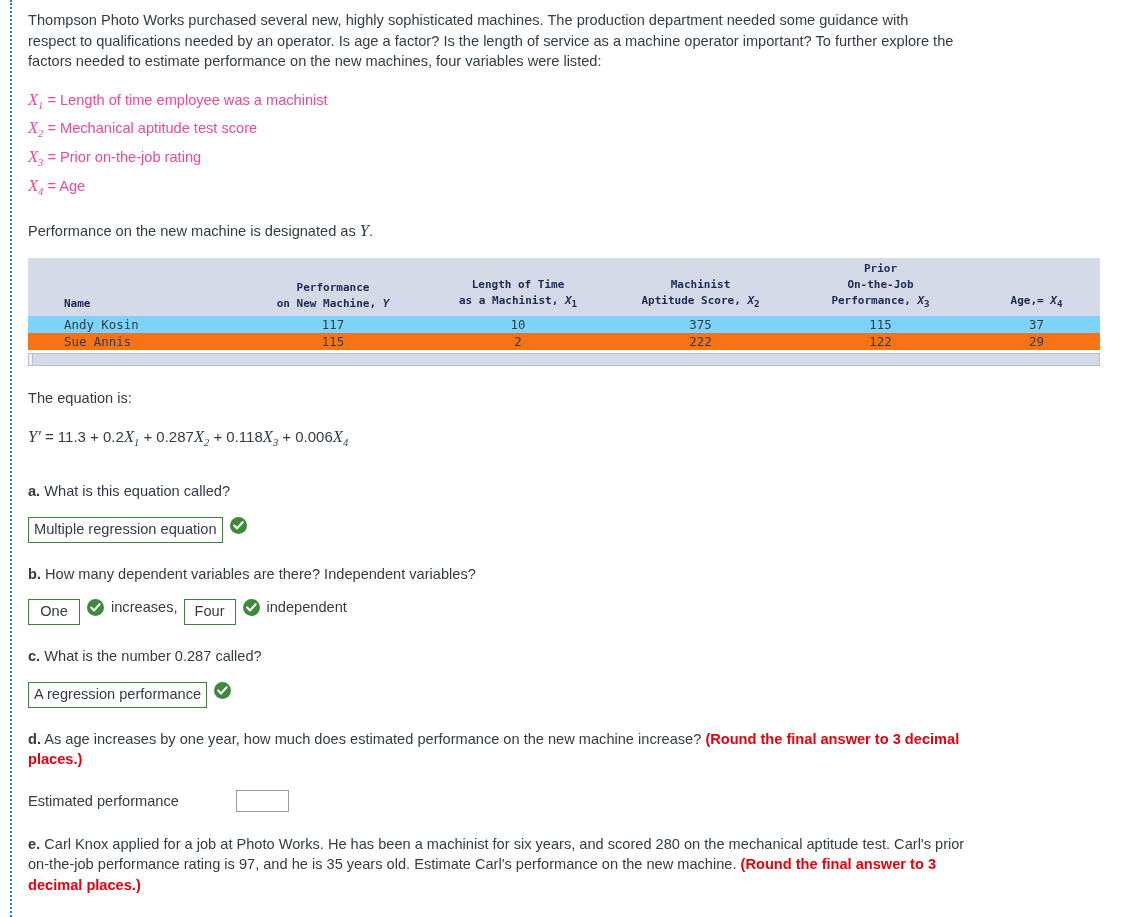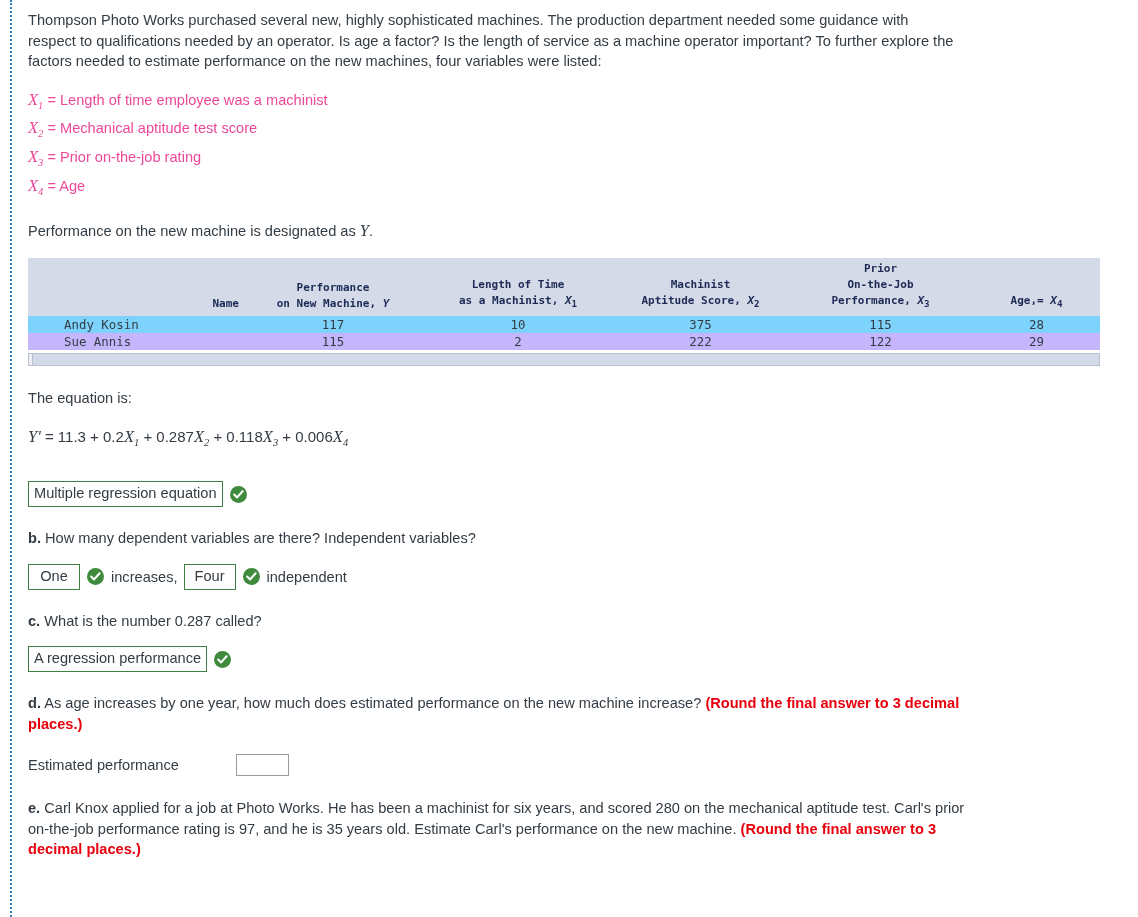--- a/index.html
+++ b/index.html
@@ -90,39 +90,39 @@
     font-family: "DejaVu Sans Mono", "Liberation Mono", monospace;
     font-size: 11px;
     font-weight: bold;
     vertical-align: bottom;
     padding: 3px 4px 4px 4px;
     line-height: 16px;
     text-align: center;
     border: none;
   }
   table.data thead th.th-name {
-    text-align: right;
+    text-align: left;
     padding-left: 36px;
   }
   table.data thead th .pad-top { display: block; }
   table.data tbody td {
     font-family: "DejaVu Sans Mono", "Liberation Mono", monospace;
     font-size: 12.4px;
     color: #333c44;
     text-align: center;
     padding: 1px 4px;
     line-height: 15px;
     border: none;
   }
   table.data tbody td.cell-name {
     text-align: left;
     padding-left: 36px;
   }
   table.data tbody tr.row-odd td { background: #7dd3fc; }
-  table.data tbody tr.row-even td { background: #c4b5fd; }
+  table.data tbody tr.row-even td { background: #f97316; }
 
   .hscrollbar {
     width: 1072px;
     height: 13px;
     background: #d4dae7;
     border: 1px solid #b7bfd0;
     box-sizing: border-box;
     margin-top: 3px;
   }
   .hscroll-thumb {
@@ -155,21 +155,20 @@
     line-height: 20.5px;
     color: #333c44;
     margin-bottom: 15px;
   }
   .q .qlabel { font-weight: bold; }
   .q .rnote { color: #e8000d; font-weight: bold; }
   .q.wide { width: 945px; }
 
   .answer-row {
     display: flex;
-    align-items: center;
     margin-bottom: 21px;
     font-size: 14.6px;
     color: #333c44;
   }
   .ansbox {
     border: 1px solid #3f7f41;
     background: #ffffff;
     color: #333c44;
     font-size: 14.6px;
     font-family: "Liberation Sans", sans-serif;
@@ -289,21 +288,21 @@
             </th>
           </tr>
         </thead>
         <tbody>
           <tr class="row-odd">
             <td class="cell-name">Andy Kosin</td>
             <td>117</td>
             <td>10</td>
             <td>375</td>
             <td>115</td>
-            <td>28</td>
+            <td>37</td>
           </tr>
           <tr class="row-even">
             <td class="cell-name">Sue Annis</td>
             <td>115</td>
             <td>2</td>
             <td>222</td>
             <td>122</td>
             <td>29</td>
           </tr>
         </tbody>
@@ -330,20 +329,24 @@
       <span>
         <span>+</span>
         <span>0.118</span><span class="it">X<sub>3</sub></span>
       </span>
       <span>
         <span>+</span>
         <span>0.006</span><span class="it">X<sub>4</sub></span>
       </span>
     </div>
 
+    <div class="q">
+      <span class="qlabel">a.</span>
+      <span>What is this equation called?</span>
+    </div>
     <div class="answer-row">
       <span class="ansbox">Multiple regression equation</span>
       <span class="check">
         <svg width="11" height="11" viewBox="0 0 11 11" aria-hidden="true">
             <path d="M1.2 5.6 L4.1 8.4 L9.6 2.3" fill="none" stroke="#ffffff" stroke-width="2.1" stroke-linecap="round" stroke-linejoin="round"></path>
           </svg>
       </span>
     </div>
 
     <div class="q">

